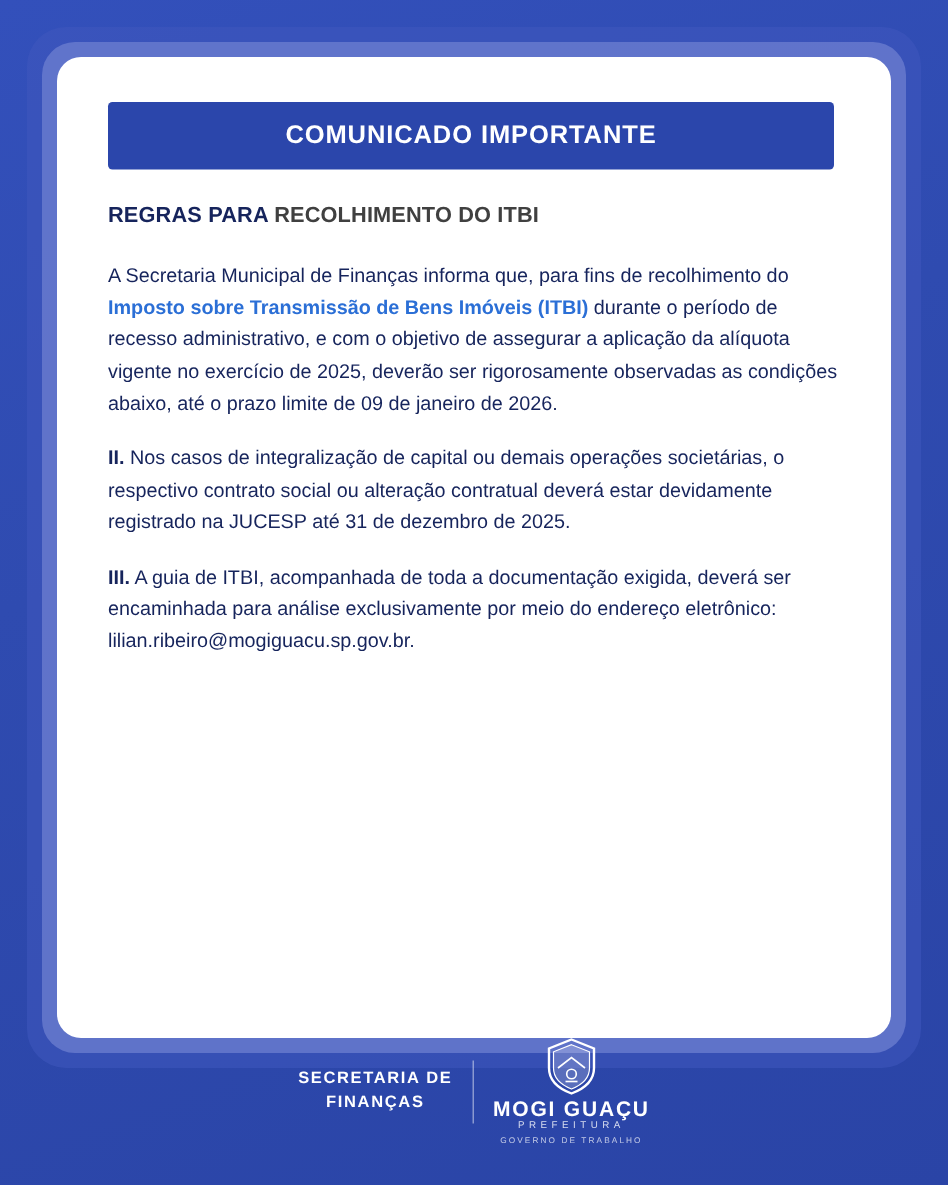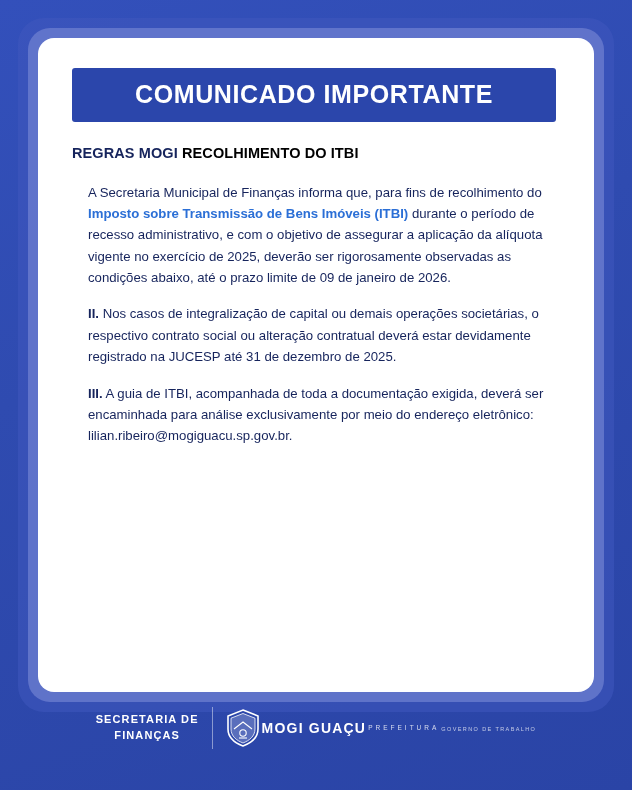--- a/index.html
+++ b/index.html
@@ -49,44 +49,44 @@
     bottom: 98px;
     background: #ffffff;
     border-radius: 16px;
     padding: 26px 34px 20px 34px;
     box-sizing: border-box;
     overflow: hidden;
   }
   .banner {
     background: #2b46ab;
     color: #ffffff;
-    font-size: 25px;
+    font-size: 17px;
     font-weight: bold;
     letter-spacing: .6px;
     text-align: center;
     padding: 12px 10px 13px 10px;
     border-radius: 3px;
     margin: 4px 4px 22px 0;
   }
   .subtitle {
     color: #16245c;
     font-size: 14.5px;
     font-weight: bold;
     line-height: 1.35;
     margin: 0 0 18px 0;
     letter-spacing: .1px;
   }
   .subtitle .hl {
-    color: #000000;
+    color: #404040;
   }
   p.para {
     color: #16245c;
     font-size: 13.2px;
     line-height: 1.62;
-    margin: 0 0 15px 16px;
+    margin: 0 0 15px 0;
     text-align: left;
   }
   p.para:last-child {
     margin-bottom: 0;
   }
   .b {
     font-weight: bold;
   }
   .blue-b {
     font-weight: bold;
@@ -112,21 +112,21 @@
   .sec-text {
     color: #ffffff;
     text-align: center;
     font-size: 11px;
     font-weight: bold;
     letter-spacing: 1.1px;
     line-height: 1.45;
   }
   .brand {
     display: flex;
-    flex-direction: row;
+    flex-direction: column;
     align-items: center;
     gap: 2px;
     text-align: right;
   }
   .crest {
     width: 34px;
     height: 38px;
     display: block;
   }
   .brand-name {
@@ -156,21 +156,21 @@
 <div class="poster">
 
   <div class="frame-outer"></div>
   <div class="frame-mid"></div>
 
   <div class="card">
 
     <div class="banner">COMUNICADO IMPORTANTE</div>
 
     <div class="subtitle">
-      <span>REGRAS MOGI </span><span class="hl">RECOLHIMENTO DO ITBI</span><br>
+      <span>REGRAS PARA </span><span class="hl">RECOLHIMENTO DO ITBI</span><br>
     </div>
 
     <p class="para"><span>A Secretaria Municipal de Finanças informa que, para fins de recolhimento do </span><span class="blue-b">Imposto sobre Transmissão de Bens Imóveis (ITBI)</span><span> durante o período de recesso administrativo, e com o objetivo de assegurar a aplicação da alíquota vigente no exercício de 2025, deverão ser rigorosamente observadas as condições abaixo, até o prazo limite de 09 de janeiro de 2026.</span></p>
 
 
 
     <p class="para"><span class="b">II.</span><span> Nos casos de integralização de capital ou demais operações societárias, o respectivo contrato social ou alteração contratual deverá estar devidamente registrado na JUCESP até 31 de dezembro de 2025.</span></p>
 
     <p class="para"><span class="b">III.</span><span> A guia de ITBI, acompanhada de toda a documentação exigida, deverá ser encaminhada para análise exclusivamente por meio do endereço eletrônico: lilian.ribeiro@mogiguacu.sp.gov.br.</span></p>
 

